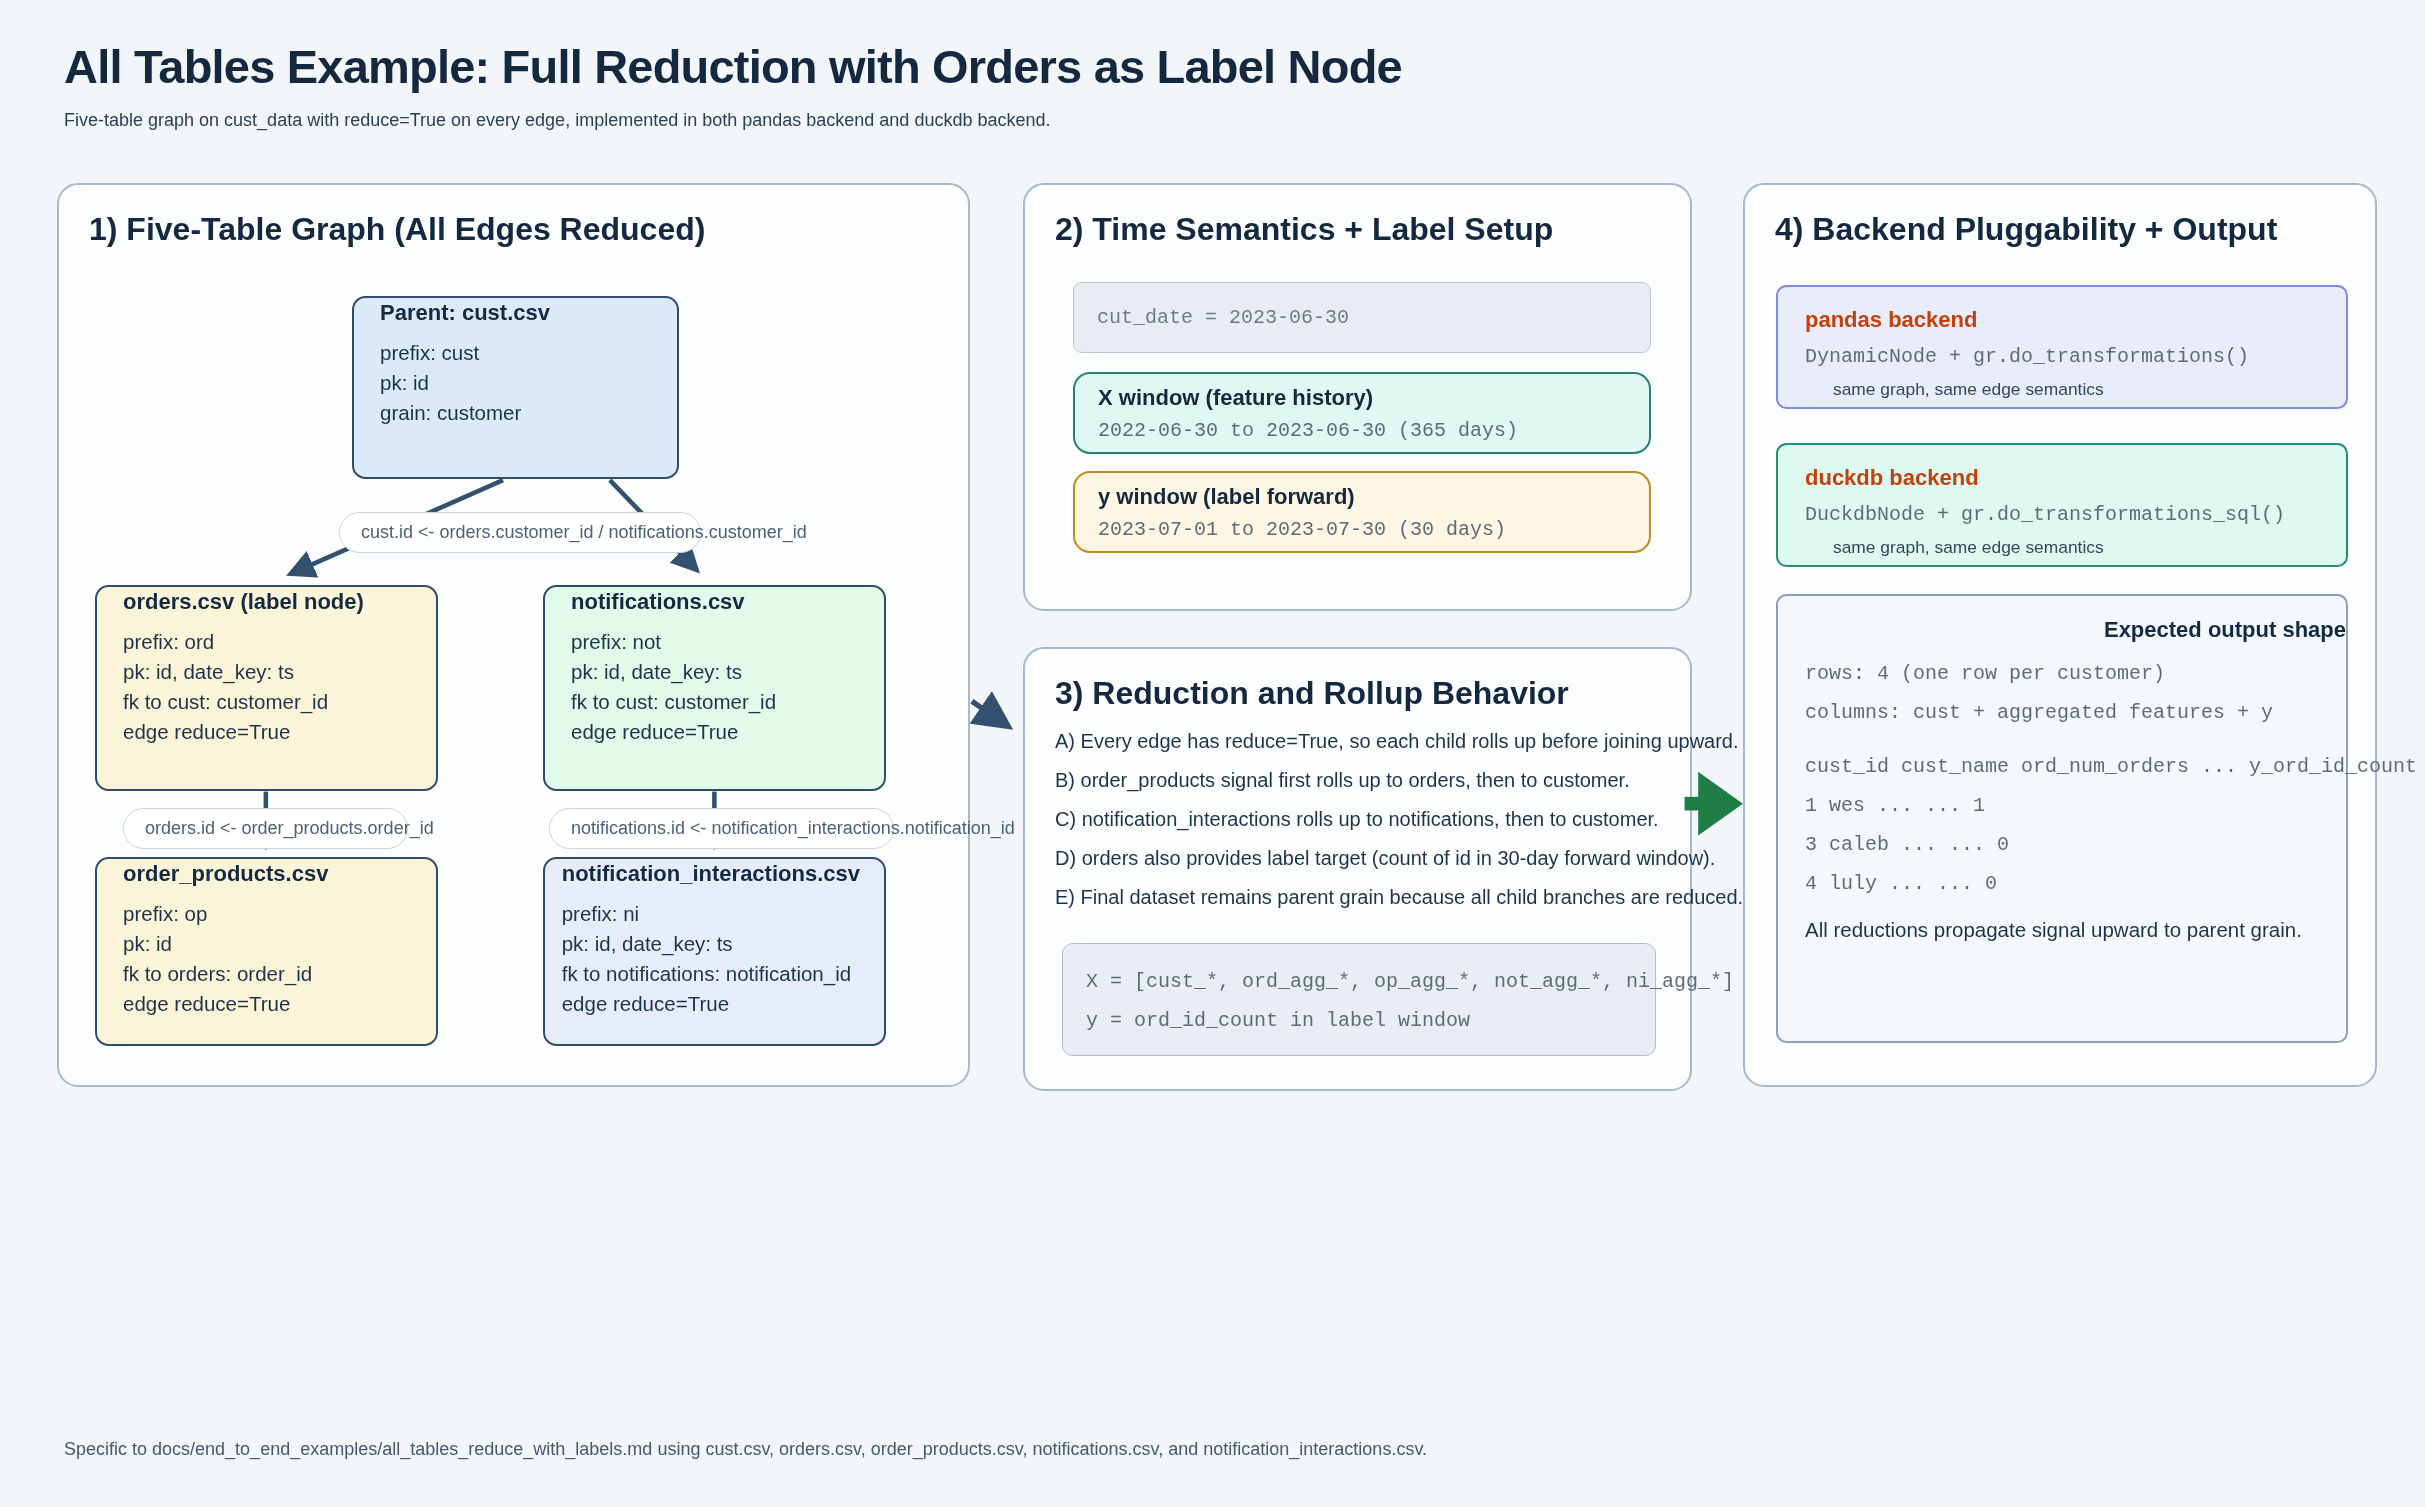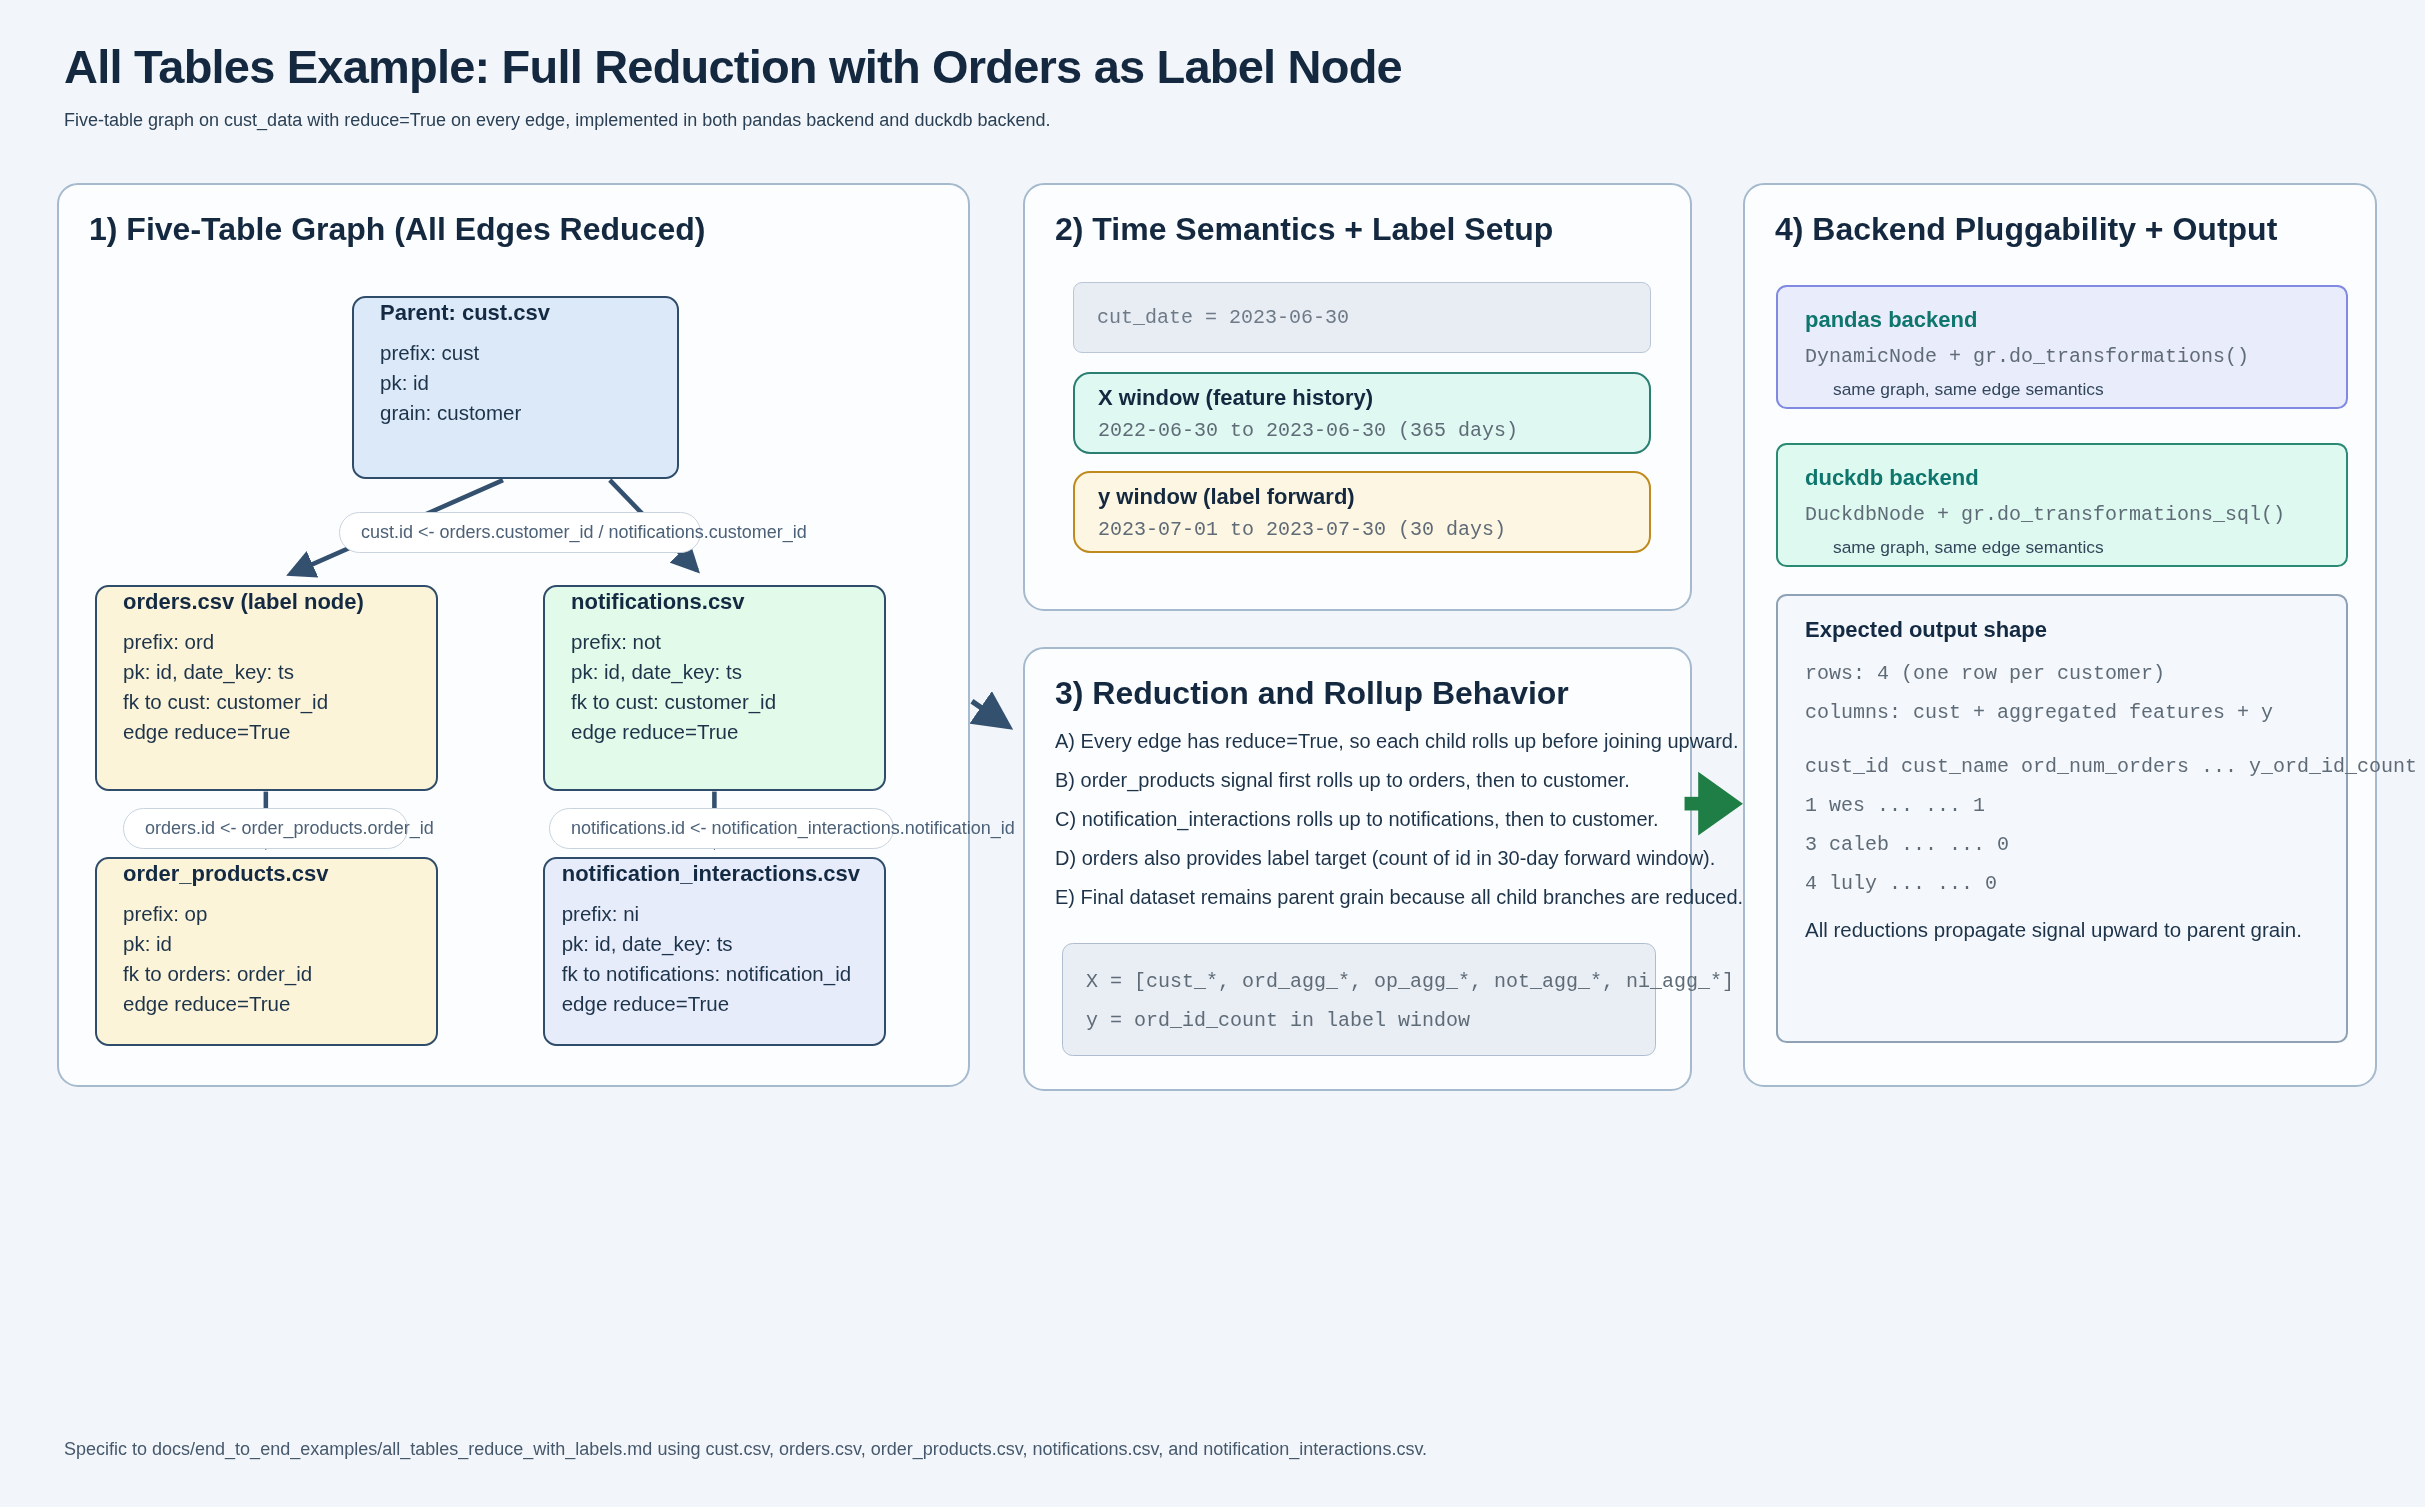--- a/index.html
+++ b/index.html
@@ -35,29 +35,29 @@
   .ywindow{top:286px;background:#fdf6e2;border:2.3px solid #bf8a1e;}
 
   .rb-list{position:absolute;left:30px;top:73px;}
   .rb-item{font-size:20px;color:#1d3349;line-height:39px;white-space:nowrap;}
   .code-box{position:absolute;left:37px;top:294px;width:594px;height:113px;background:#e9eef5;
             border:1.5px solid #b0bdd0;border-radius:10.6px;box-sizing:border-box;padding:18px 0 0 23px;}
   .code-line{font-size:20px;color:#5f6b77;line-height:39px;white-space:nowrap;}
 
   .backend-box{position:absolute;left:31px;width:572px;border-radius:10.6px;box-sizing:border-box;
                padding:20px 0 0 27px;}
-  .backend-title{font-size:22px;font-weight:bold;color:#0f766e;white-space:nowrap;}
+  .backend-title{font-size:22px;font-weight:bold;color:#c2410c;white-space:nowrap;}
   .backend-code{font-size:20px;color:#5f6b77;margin-top:12px;white-space:nowrap;}
   .backend-note{font-size:17.4px;color:#33475c;margin-top:10.6px;white-space:nowrap;margin-left:28px;}
   .pandas-box{top:100px;height:124px;background:#e9ecfb;border:2.3px solid #7f8ae0;}
   .duckdb-box{top:258px;height:124px;background:#defaf0;border:2.3px solid #2a8a74;}
 
   .output-box{position:absolute;left:31px;top:409px;width:572px;height:449px;background:#f4f8fc;
               border:2.3px solid #8fa1b5;border-radius:10.6px;box-sizing:border-box;padding:21px 0 0 27px;}
-  .output-title{font-size:22px;font-weight:bold;color:#132a42;white-space:nowrap;}
+  .output-title{font-size:22px;font-weight:bold;color:#132a42;white-space:nowrap;text-align:right;}
   .output-mono{font-size:20px;color:#5f6b77;line-height:39px;white-space:nowrap;}
   .output-head{margin-top:15px;}
   .output-note{font-size:20.5px;color:#1d3349;margin-top:15px;white-space:nowrap;}
 
   .overlay-svg{position:absolute;left:0;top:0;z-index:5;pointer-events:none;}
 </style>
 </head>
 <body>
 
 <div id="canvas">

